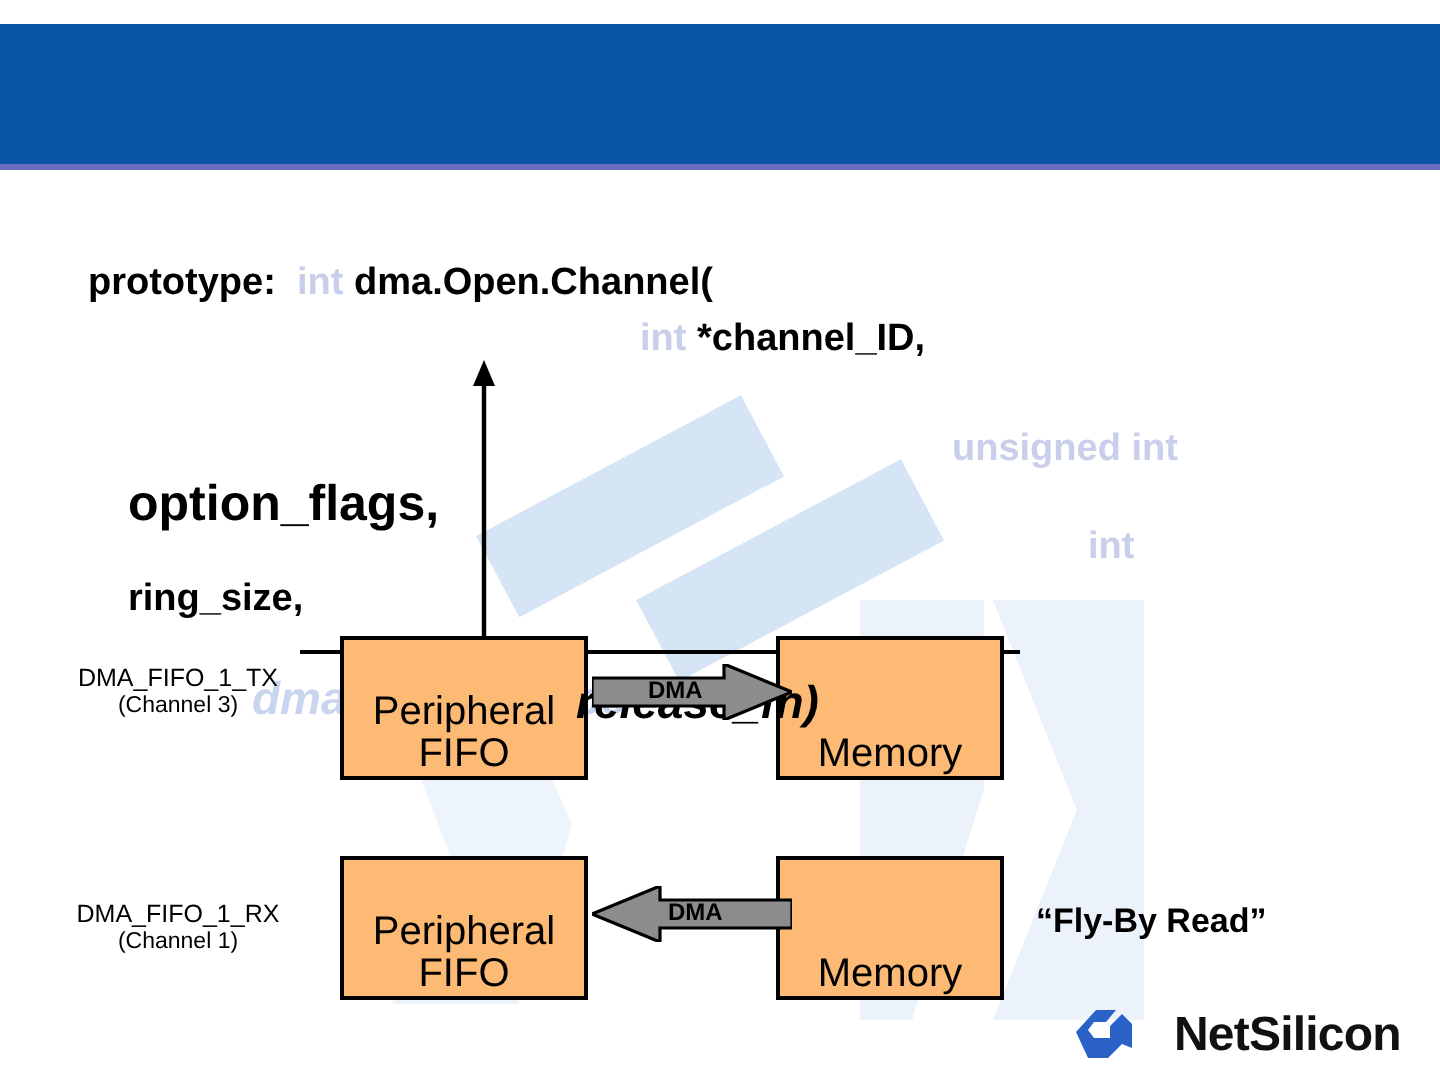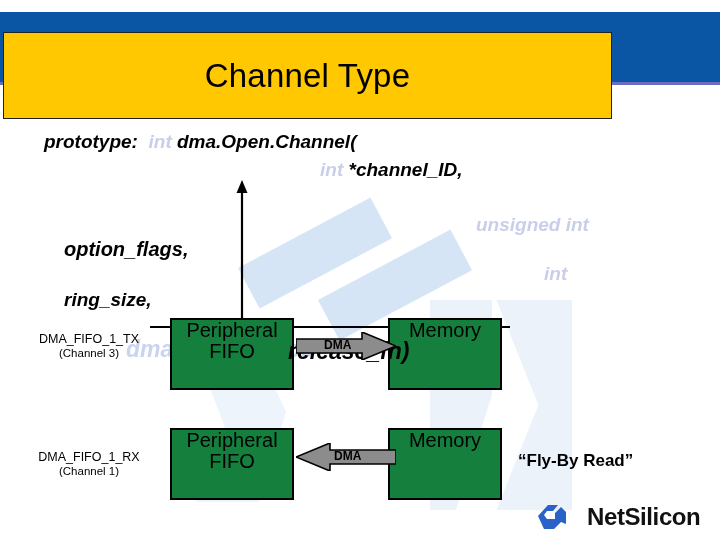--- a/index.html
+++ b/index.html
@@ -45,30 +45,30 @@
      clip-path:polygon(0 0,100% 0,100% 45%,42% 100%,0 100%,0 55%);}
   .wm-big .p2{position:absolute;left:58px;top:0;width:84px;height:210px;background:#dbe8f7;
      clip-path:polygon(10% 0,100% 0,100% 100%,10% 100%,60% 50%);}
   .wm-sm{left:196px;top:352px;width:90px;height:150px;opacity:.5;}
   .wm-sm .q1{position:absolute;left:0;top:0;width:90px;height:150px;background:#dfeaf8;
      clip-path:polygon(0 0,70% 0,100% 40%,70% 100%,0 100%,32% 50%);}
 
   
   .proto{
     position:absolute;z-index:3;
-    font-style:italic;font-weight:bold;color:#000;
+    font-weight:bold;color:#000;
     font-family:"Liberation Sans", sans-serif;
     white-space:pre;
   }
   .kw{color:#c9cfea;}
   .l1{left:44px;top:131px;font-size:19px;}
   .l2{left:320px;top:159px;font-size:19px;}
   .l3{left:398px;top:187px;font-size:19px;}
   .l4{left:476px;top:214px;font-size:19px;color:#c9cfea;}
-  .l5{left:64px;top:238px;font-size:20px;}
+  .l5{left:64px;top:238px;font-size:25px;}
   .l6{left:544px;top:263px;font-size:19px;color:#c9cfea;}
   .l7{left:64px;top:289px;font-size:19px;}
 
   
   .ghost-blue{
     position:absolute;left:126px;top:336px;z-index:2;
     font-size:23px;font-style:italic;font-weight:bold;
     color:#c9d4ee;white-space:pre;
     font-family:"Liberation Sans", sans-serif;
   }
@@ -77,22 +77,22 @@
     font-size:23px;font-style:italic;font-weight:bold;
     color:#000;white-space:pre;
     font-family:"Liberation Sans", sans-serif;
   }
 
   
   .uparrow{position:absolute;left:232px;top:180px;z-index:3;}
 
   
   .box{
-    position:absolute;background:#15803d;border:2px solid #000;z-index:5;
-    display:flex;align-items:flex-start;justify-content:center;text-align:center;
+    position:absolute;background:#fdba74;border:2px solid #000;z-index:5;
+    display:flex;align-items:flex-end;justify-content:center;text-align:center;
     font-size:20px;color:#000;line-height:1.05;
     font-family:"Liberation Sans", sans-serif;
   }
   .box.r1a{left:170px;top:318px;width:120px;height:68px;}
   .box.r1b{left:388px;top:318px;width:110px;height:68px;}
   .box.r2a{left:170px;top:428px;width:120px;height:68px;}
   .box.r2b{left:388px;top:428px;width:110px;height:68px;}
 
   .chanlabel{
     position:absolute;z-index:5;text-align:center;color:#000;
@@ -136,23 +136,20 @@
     <div class="p1"></div>
       <div class="p2"></div>
   </div>
   <div class="wm wm-sm">
     <div class="q1"></div>
   </div>
   <div class="wm wm-chev wm-a"></div>
   <div class="wm wm-chev wm-b"></div>
 
   <div class="banner-blue"></div>
-  <div class="title-box">
-    <span class="title-text">Channel Type</span>
-  </div>
 
   <div class="proto l1"><span>prototype:</span><span>  </span><span class="kw">int</span><span> </span><span>dma.Open.Channel(</span></div>
 
   <div class="proto l2"><span class="kw">int</span><span> </span><span>*channel_ID,</span></div>
 
 
   <div class="proto l4">unsigned int</div>
 
   <div class="proto l5">option_flags,</div>
 

